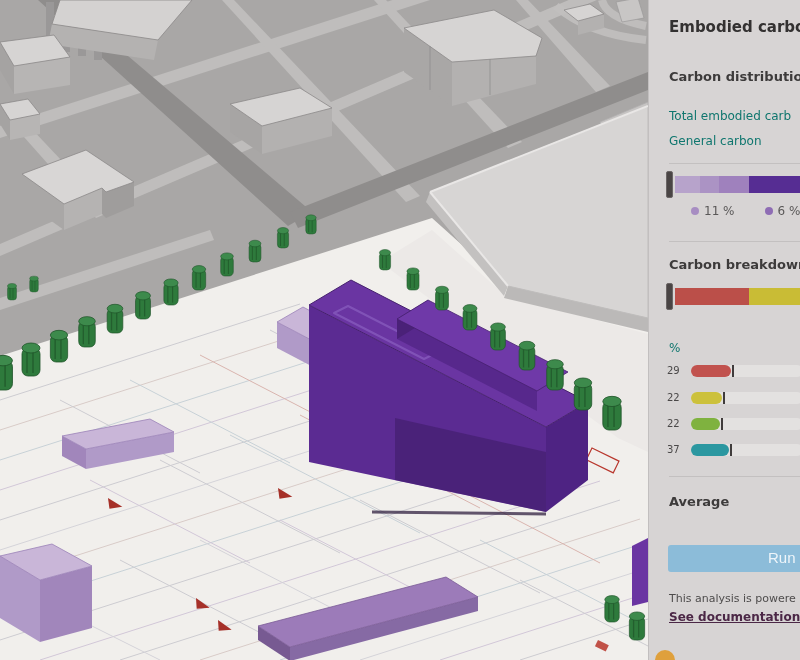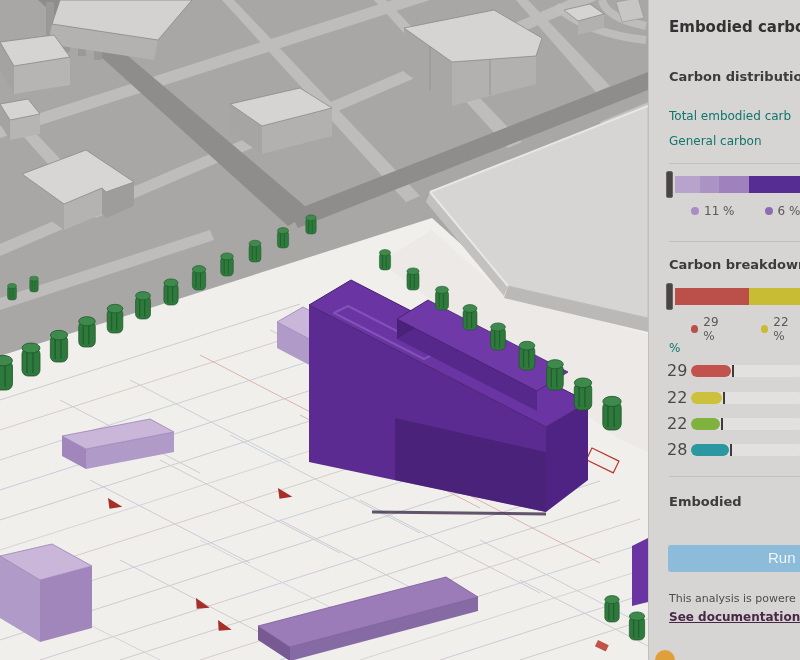--- a/index.html
+++ b/index.html
@@ -13,21 +13,21 @@
   .h2{font-size:13px;font-weight:bold;color:#3d3b3b;}
   .body{font-size:12px;color:#0f766e;}
   .divider{position:absolute;left:20px;right:0;height:1px;background:#c3c0c0;}
   .stackbar{position:absolute;left:26px;right:-2px;height:17px;display:flex;overflow:hidden;}
   .seg{height:100%;}
   .handle{position:absolute;left:17px;width:7px;height:27px;background:#4a4545;border-radius:2px;border:1px solid #6b6666;box-sizing:border-box;}
   .legend{position:absolute;left:0;right:0;display:flex;padding-left:42px;gap:30px;align-items:center;}
   .litem{display:flex;align-items:center;gap:5px;font-size:12px;color:#5a5858;}
   .dot{width:8px;height:8px;border-radius:50%;}
   .brow{position:absolute;left:18px;right:-2px;height:13px;display:flex;align-items:center;}
-  .bval{width:24px;font-size:16px;color:#4a4848;}
+  .bval{width:24px;font-size:10px;color:#4a4848;}
   .btrack{position:relative;flex:1;height:12px;background:#e3e1e0;border-radius:6px;}
   .bfill{position:absolute;left:0;top:0;height:12px;border-radius:6px;}
   .btick{position:absolute;top:0;width:2px;height:12px;background:#403c3c;}
   #runbtn{position:absolute;left:19px;top:545px;width:170px;height:27px;border:none;border-radius:3px;cursor:pointer;}
   #runbtn span{position:absolute;left:100px;top:4px;font-size:15px;color:#eef5fa;font-family:inherit;}
   .flink{text-decoration:underline;color:#4b2746;font-weight:bold;}
   #orange-logo{position:absolute;left:6px;top:650px;width:20px;height:20px;border-radius:50%;background:#dfa03c;}
 </style>
 </head>
 <body>
@@ -267,30 +267,20 @@
   <div class="divider" style="top:241px"></div>
 
   <div class="ptxt h2" style="top:257px">Carbon breakdown</div>
 
   <div class="stackbar" style="top:288px">
     <div class="seg" style="width: 81px; background: rgb(187, 79, 73);"></div>
     <div class="seg" style="width: 60px; background: rgb(201, 188, 53);"></div>
   </div>
   <div class="handle" style="top:283px"></div>
 
-  <div class="legend" style="top:315px">
-    <div class="litem">
-          <span class="dot" style="background: rgb(187, 79, 73);"></span>
-          <span>29 %</span>
-        </div>
-    <div class="litem">
-          <span class="dot" style="background: rgb(201, 188, 53);"></span>
-          <span>22 %</span>
-        </div>
-  </div>
 
   <div class="ptxt body" style="top:341px">%</div>
 
   <div class="brow" style="top:364px">
     <span class="bval">29</span>
     <div class="btrack">
           <div class="bfill" style="width: 40px; background: rgb(193, 82, 78);"></div>
           <div class="btick" style="left: 41px;"></div>
         </div>
   </div>
@@ -302,30 +292,30 @@
         </div>
   </div>
   <div class="brow" style="top:417px">
     <span class="bval">22</span>
     <div class="btrack">
           <div class="bfill" style="width: 29px; background: rgb(127, 178, 63);"></div>
           <div class="btick" style="left: 30px;"></div>
         </div>
   </div>
   <div class="brow" style="top:443px">
-    <span class="bval">28</span>
+    <span class="bval">37</span>
     <div class="btrack">
           <div class="bfill" style="width: 38px; background: rgb(43, 151, 160);"></div>
           <div class="btick" style="left: 39px;"></div>
         </div>
   </div>
 
   <div class="divider" style="top:476px"></div>
 
-  <div class="ptxt h2" style="top:494px">Embodied</div>
+  <div class="ptxt h2" style="top:494px">Average</div>
 
   <button id="runbtn" style="background: rgb(140, 188, 217);">
         <span>Run</span>
       </button>
 
   <div class="ptxt" style="top:592px;font-size:11px;color:#4e4c4c">This analysis is powere</div>
   <a class="ptxt flink" style="top:610px;font-size:12px" href="#">See documentation</a>
 
   <div id="orange-logo"></div>
 </div>

